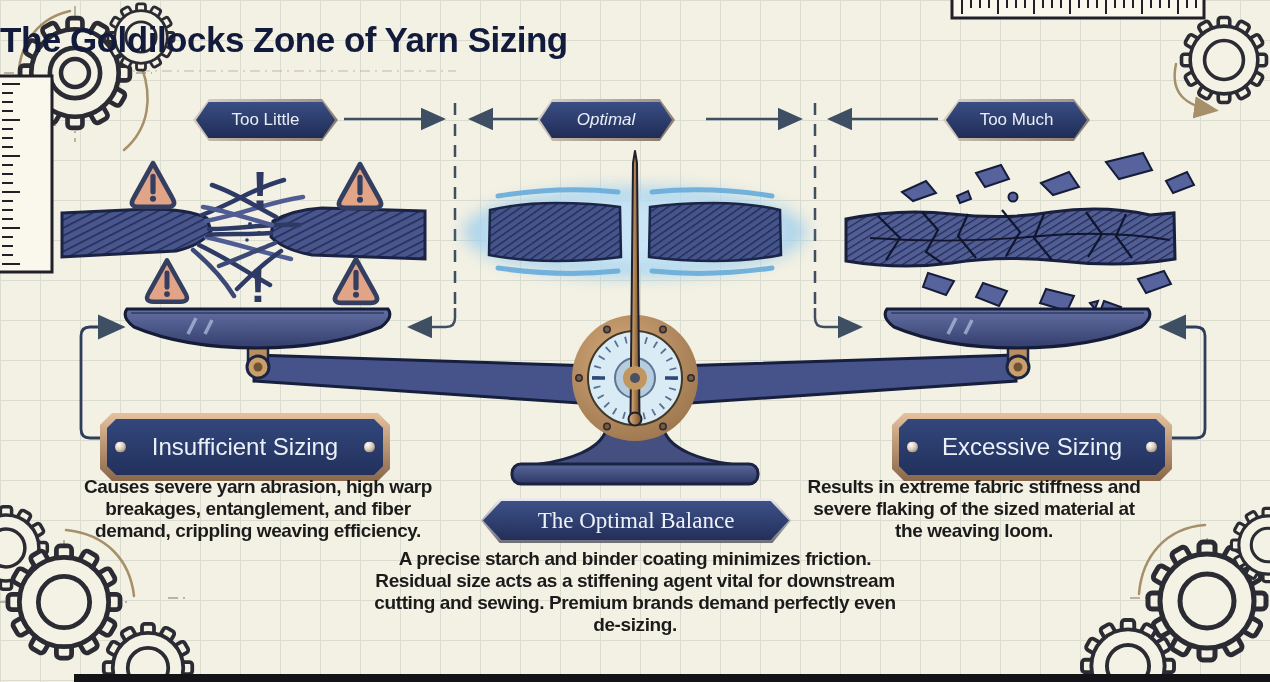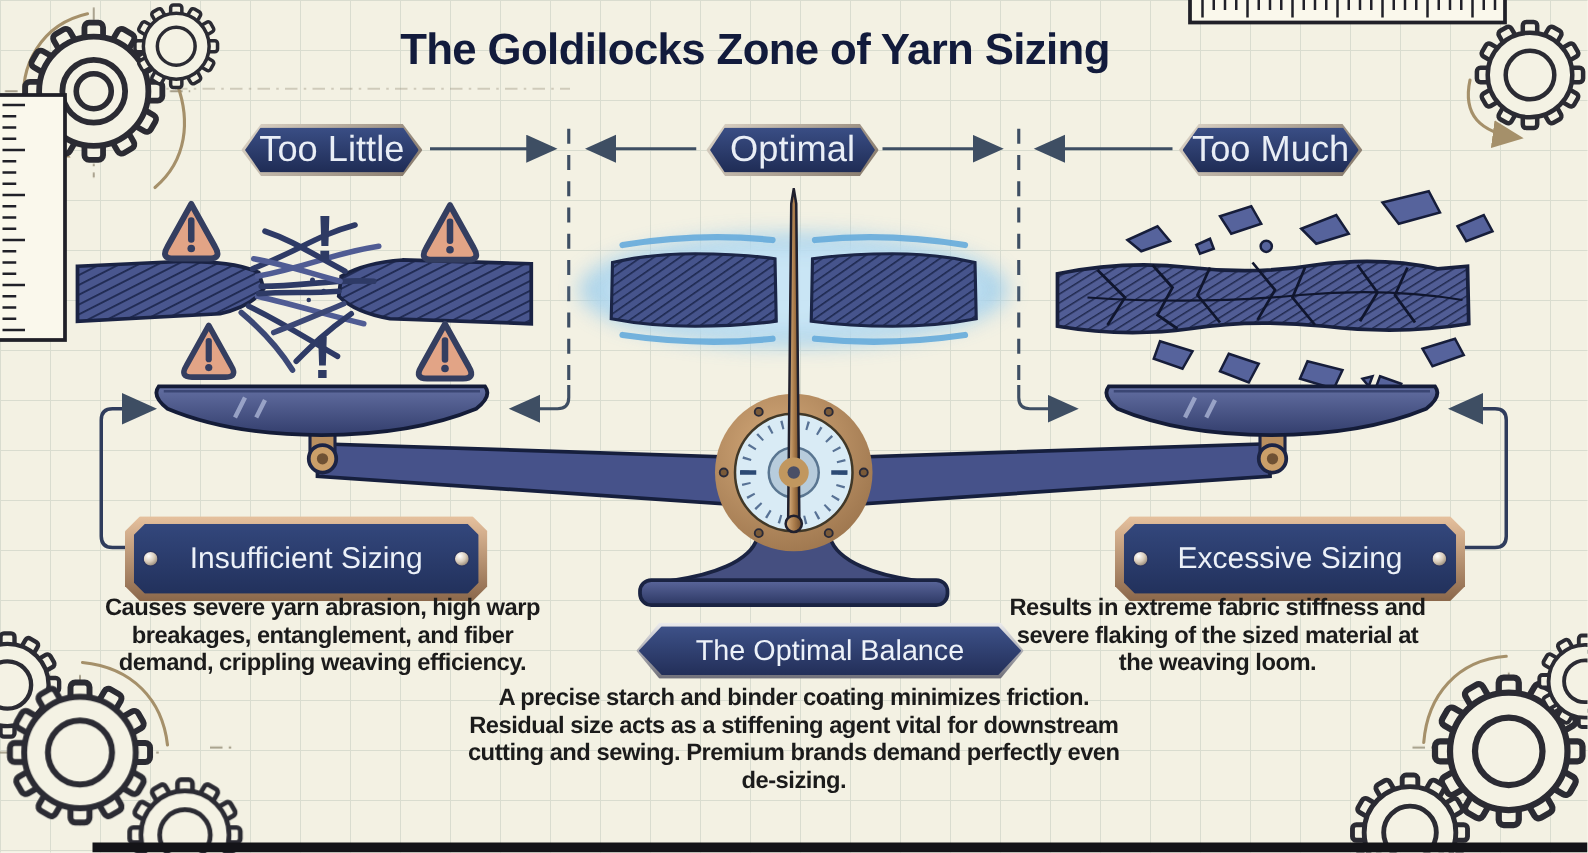--- a/index.html
+++ b/index.html
@@ -4,29 +4,29 @@
 <style>
   html,body{margin:0;padding:0;}
   #stage{position:relative;width:1270px;height:682px;overflow:hidden;
     background-color:#f3f1e3;
     background-image:linear-gradient(#d9dccf 1px,transparent 1px),
                      linear-gradient(90deg,#d9dccf 1px,transparent 1px);
     background-size:40px 40px;
     font-family:"Liberation Sans",sans-serif;}
   #art{position:absolute;left:0;top:0;z-index:1;}
   .ov{position:absolute;z-index:2;}
-  .title{left:0;top:20px;width:1208px;text-align:center;font-size:35px;font-weight:700;
+  .title{left:0;top:20px;width:1208px;font-size:35px;font-weight:700;
     letter-spacing:-0.5px;color:#121b3c;}
   
   .badge-outer{height:42px;clip-path:polygon(0% 50%,11% 0%,89% 0%,100% 50%,89% 100%,11% 100%);
     background:linear-gradient(135deg,#ddd5c8,#837668);padding:0;}
   .badge-inner{position:absolute;left:3px;top:3px;right:3px;bottom:3px;
     clip-path:polygon(0% 50%,9% 0%,91% 0%,100% 50%,91% 100%,9% 100%);
     background:linear-gradient(180deg,#3a4e85,#1f2c55);display:flex;align-items:center;justify-content:center;
-    color:#e9eef6;font-size:29px;text-align:center;}
+    color:#e9eef6;font-size:17px;text-align:center;}
   
   .plaque-outer{height:68px;clip-path:polygon(12px 0,calc(100% - 12px) 0,100% 12px,100% calc(100% - 12px),calc(100% - 12px) 100%,12px 100%,0 calc(100% - 12px),0 12px);
     background:linear-gradient(180deg,#e6c19e,#8a674a);}
   .plaque-inner{position:absolute;left:7px;top:6px;right:7px;bottom:6px;
     clip-path:polygon(9px 0,calc(100% - 9px) 0,100% 9px,100% calc(100% - 9px),calc(100% - 9px) 100%,9px 100%,0 calc(100% - 9px),0 9px);
     background:linear-gradient(180deg,#33477c,#22315c);display:flex;align-items:center;justify-content:center;
     color:#ecf1f8;font-size:24px;}
   .rivet{position:absolute;top:50%;width:11px;height:11px;border-radius:50%;transform:translateY(-50%);
     background:radial-gradient(circle at 35% 30%,#ffffff 0%,#d9ccba 45%,#6d6152 100%);border:1px solid #2a3560;}
   .rivet.l{left:14px;}.rivet.r{right:14px;}
@@ -289,38 +289,38 @@
   </g>
 
   <rect x="74" y="674" width="1196" height="8" fill="#141418"></rect>
 </svg>
 
 <div class="ov title">The Goldilocks Zone of Yarn Sizing</div>
 
 <div class="ov badge-outer" style="left:193px;top:99px;width:145px;">
   <div class="badge-inner">Too Little</div>
 </div>
-<div class="ov badge-outer" style="left:565px;top:99px;width:138px;">
+<div class="ov badge-outer" style="left:537px;top:99px;width:138px;font-style:italic;">
   <div class="badge-inner">Optimal</div>
 </div>
 <div class="ov badge-outer" style="left:943px;top:99px;width:147px;">
   <div class="badge-inner">Too Much</div>
 </div>
 
 <div class="ov plaque-outer" style="left:100px;top:413px;width:290px;">
   <div class="plaque-inner">Insufficient Sizing</div>
   <span class="rivet l"></span>
   <span class="rivet r"></span>
 </div>
 <div class="ov plaque-outer" style="left:880px;top:413px;width:280px;margin-left:12px;">
   <div class="plaque-inner">Excessive Sizing</div>
   <span class="rivet l"></span>
   <span class="rivet r"></span>
 </div>
-<div class="ov banner-outer" style="left:509px;top:498px;width:310px;">
+<div class="ov banner-outer" style="left:481px;top:498px;width:310px;font-family:Liberation Serif, serif;">
   <div class="banner-inner">The Optimal Balance</div>
 </div>
 
 <div class="ov desc" style="left:68px;top:476px;width:380px;">Causes severe yarn abrasion, high warp breakages, entanglement, and fiber demand, crippling weaving efficiency.</div>
 <div class="ov desc" style="left:799px;top:476px;width:350px;">Results in extreme fabric stiffness and severe flaking of the sized material at the weaving loom.</div>
 <div class="ov desc" style="left:365px;top:548px;width:540px;">A precise starch and binder coating minimizes friction. Residual size acts as a stiffening agent vital for downstream cutting and sewing. Premium brands demand perfectly even de-sizing.</div>
 
 </div>
 
 </body></html>

